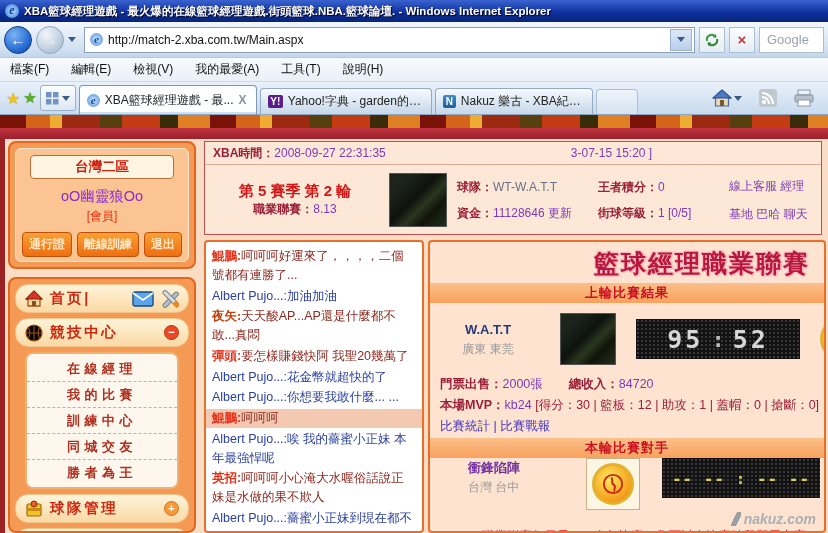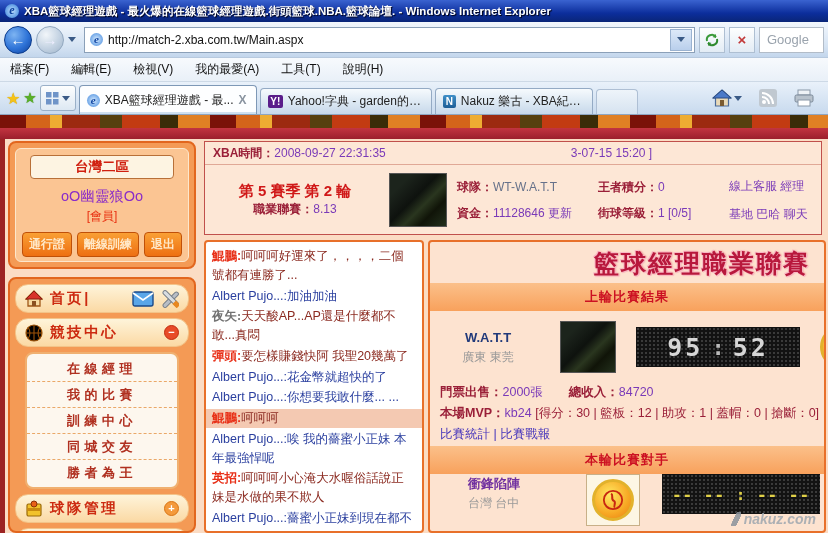--- a/index.html
+++ b/index.html
@@ -100,31 +100,31 @@
   .icol{display:flex;flex-direction:column;gap:9px;white-space:nowrap;}
   .ilinks{margin-left:auto;text-align:left;display:flex;flex-direction:column;gap:11px;white-space:nowrap;overflow:hidden;flex:none;width:86px;}
   .plink{color:#7a3ab8;}
 
   
   .chat{left:204px;top:240px;width:220px;height:293px;background:#fff;border:2px solid #e8702a;border-radius:4px;
         box-sizing:border-box;padding:5px 6px;font-size:12.5px;line-height:1.5;overflow:hidden;}
   .msg{margin-bottom:2px;word-break:break-all;}
   .msg.hl{background:#f4c9b2;margin:0 -6px 2px;padding:0 6px;}
   .n-red{color:#e83018;font-weight:bold;}
-  .n-mar{color:#737373;font-weight:bold;font-family:Liberation Serif, serif;}
+  .n-mar{color:#c2410c;font-weight:bold;font-family:Liberation Serif, serif;}
   .n-navy{color:#2a3f9f;}
   .t-mar{color:#8b2a20;}
   .t-navy{color:#2a3f9f;}
 
   
   .mainp{left:428px;top:240px;width:398px;height:293px;background:#fde3d0;border:2px solid #e8702a;border-radius:4px;
          box-sizing:border-box;overflow:hidden;position:absolute;}
   .bigtitle{text-align:right;padding:5px 14px 3px 0;color:#b8183c;font-weight:bold;font-size:25px;letter-spacing:2px;
             text-shadow:1px 1px 0 #f9b8c4,-1px -1px 0 #f9b8c4,1px 0 2px #e88;white-space:nowrap;}
-  .band{height:28px;background:linear-gradient(#fbc08a,#f8a15c);color:#cc1122;font-weight:bold;font-size:13px;
+  .band{height:20px;background:linear-gradient(#fbc08a,#f8a15c);color:#cc1122;font-weight:bold;font-size:13px;
         display:flex;align-items:center;justify-content:center;letter-spacing:1px;}
   .resrow{display:flex;align-items:center;height:72px;padding:0 6px;gap:20px;}
   .teamcol{width:104px;text-align:center;flex:none;line-height:1.5;}
   .tname{color:#223a7a;font-weight:bold;font-size:13px;}
   .tname.purple{color:#7030a0;}
   .tloc{color:#999;font-size:12px;}
   .led{width:164px;height:40px;background-color:#121212;background-image:radial-gradient(#3a3a3a 1px,transparent 1.4px);
        background-size:4px 4px;display:flex;align-items:center;justify-content:center;gap:8px;flex:none;
        font-family:"DejaVu Sans Mono",monospace;font-weight:bold;}
   .led .d{color:#d6d6d6;font-size:25px;letter-spacing:3px;}

